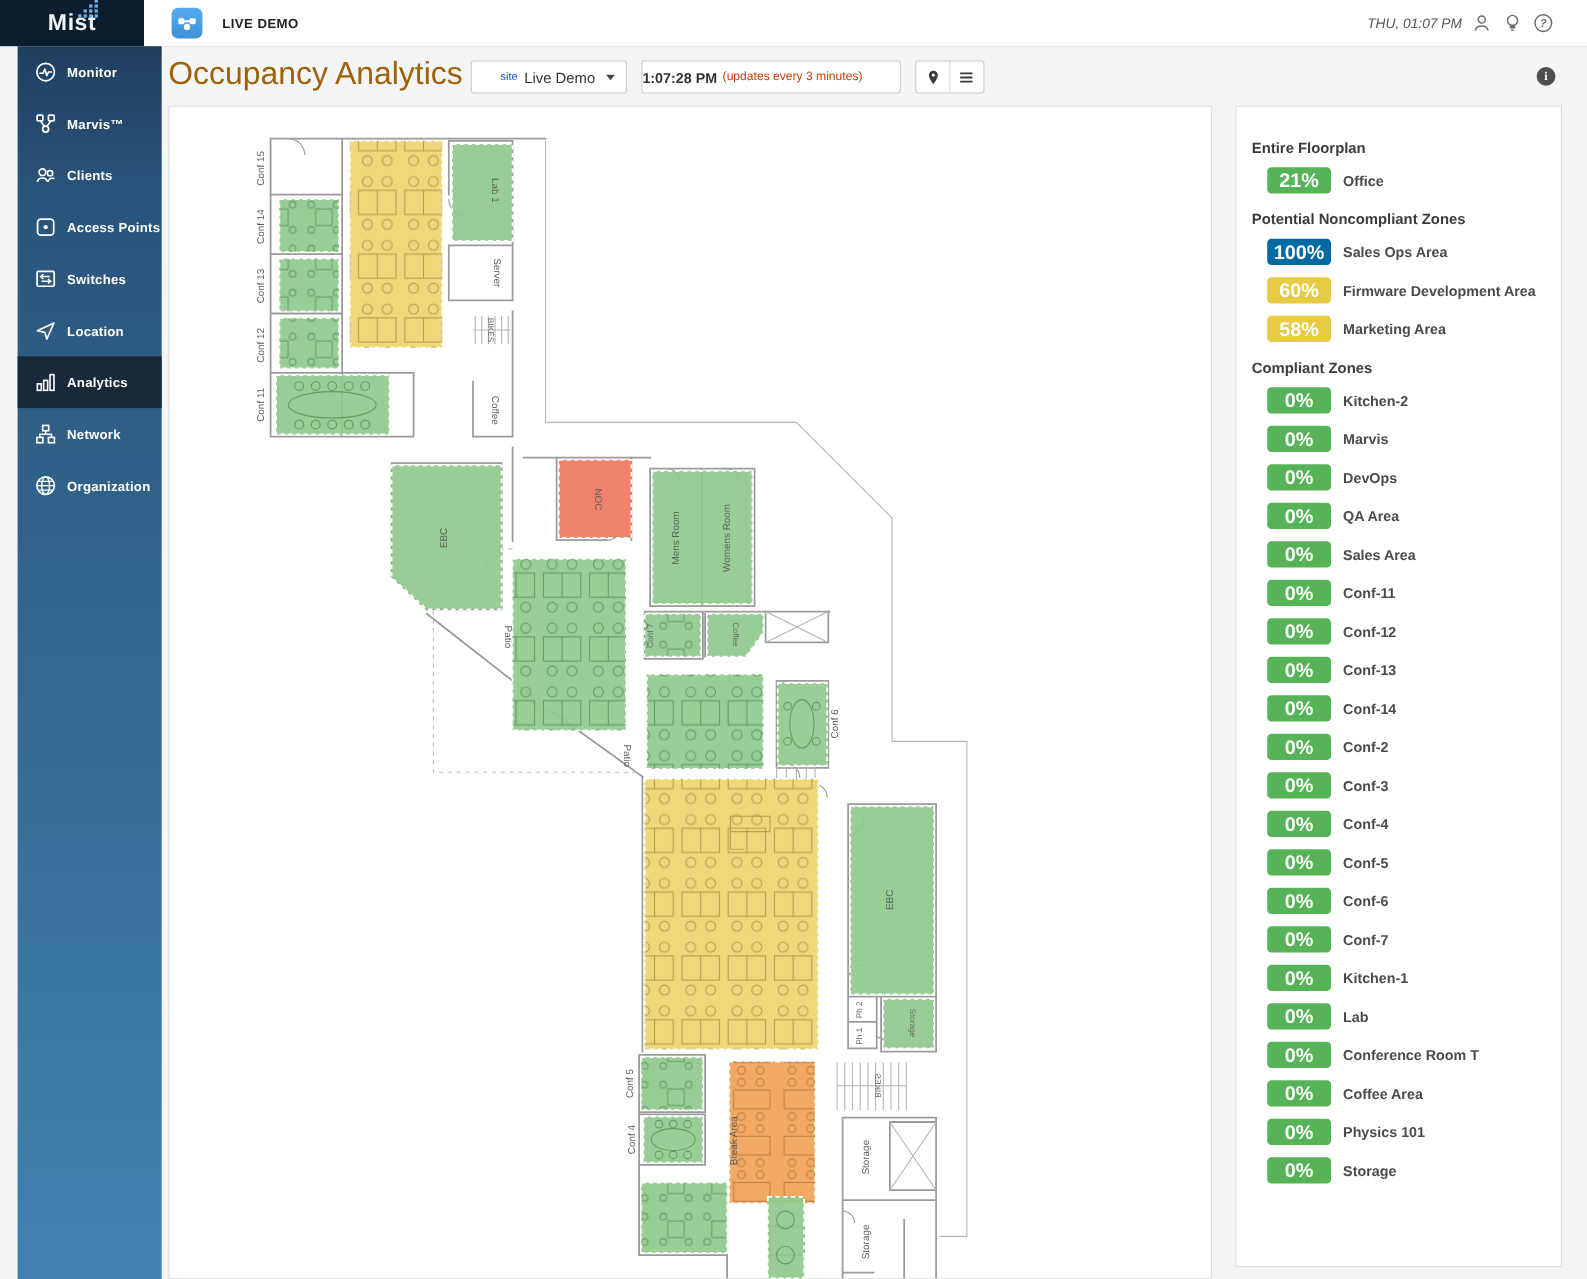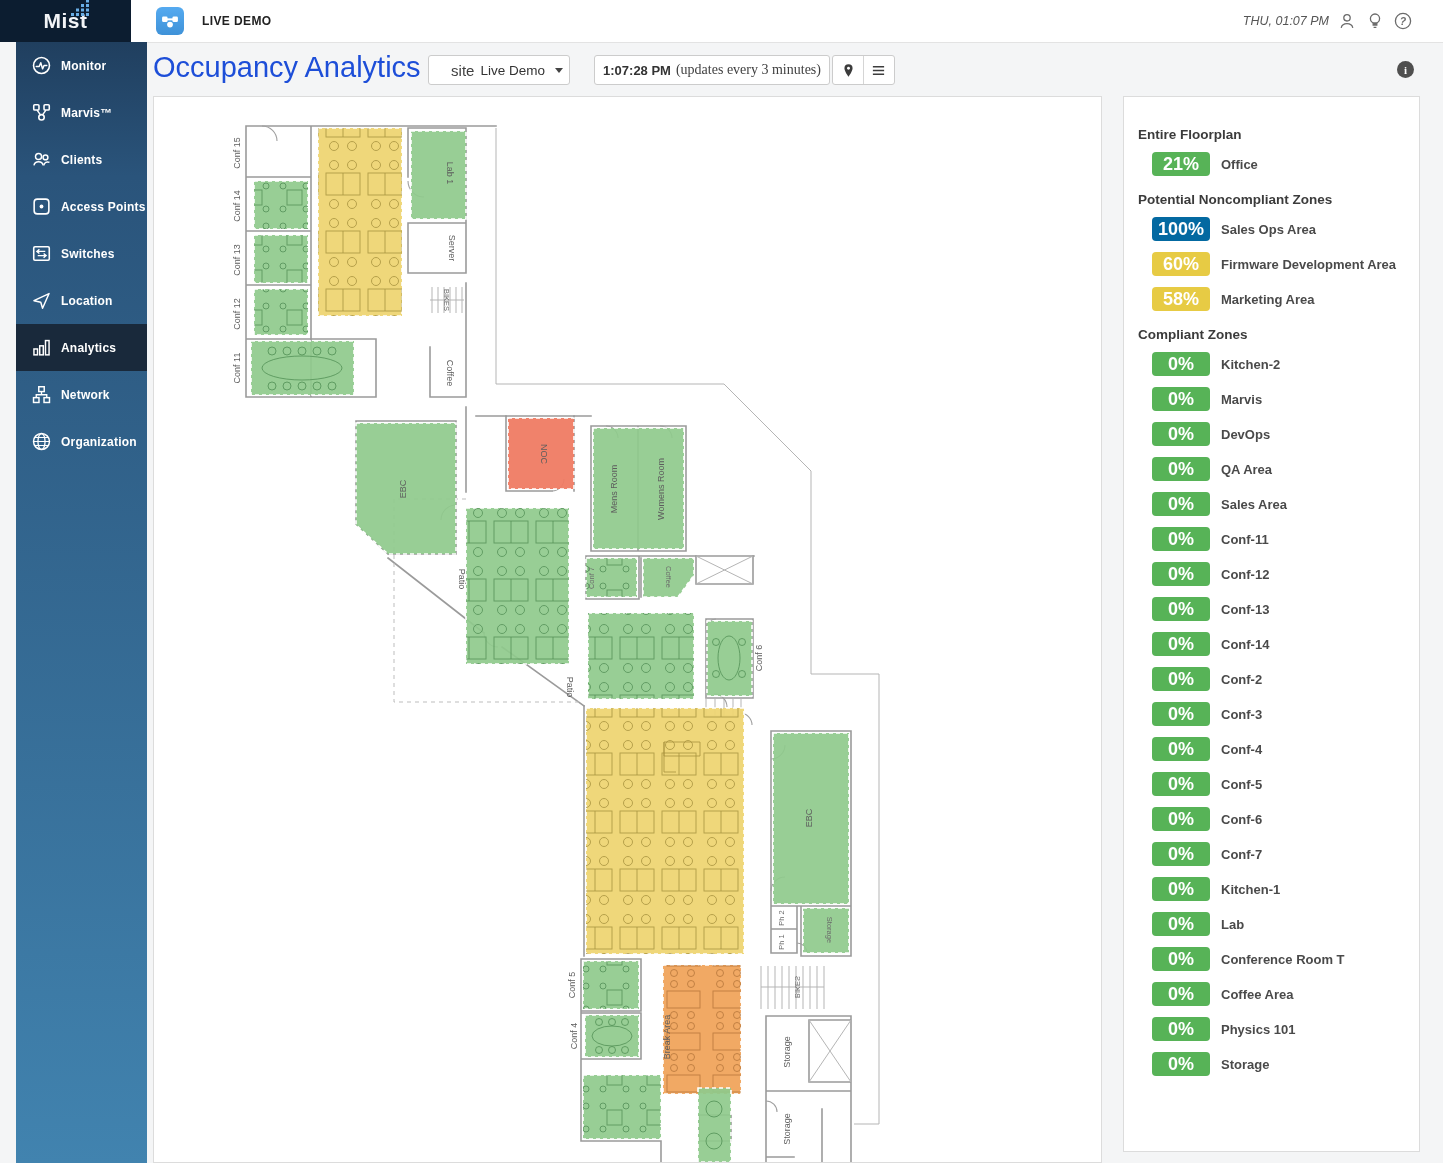--- a/index.html
+++ b/index.html
@@ -23,31 +23,31 @@
   .tb-datetime{font-size:12.5px;color:#555;}
   .tb-icon{width:20px;height:20px;color:#6b6b6b;cursor:pointer;}
   
   .sidebar{position:absolute;left:16px;top:42px;width:131px;height:1121px;
     background:linear-gradient(180deg,#203f5f 0%,#2a547b 12%,#4183af 100%);}
   .side-item{height:47px;display:flex;align-items:center;cursor:pointer;color:#fff;}
   .side-item.active{background:#19293b;}
   .side-item .s-icon{width:21px;height:21px;margin-left:15px;flex:none;}
   .side-item .s-label{margin-left:9px;font-size:12px;font-weight:700;letter-spacing:.2px;}
   
-  .page-title{position:absolute;left:153px;top:51px;font-size:29px;font-weight:400;color:#1d4ed8;text-align:center;}
+  .page-title{position:absolute;left:153px;top:51px;font-size:29px;font-weight:400;color:#a16207;text-align:center;}
   .chip{position:absolute;top:55px;height:30px;background:#fff;border:1px solid #ccc;border-radius:3px;
     display:flex;align-items:center;box-sizing:border-box;}
   .site-select{left:428px;width:142px;cursor:pointer;justify-content:center;gap:6px;}
-  .site-key{font-size:15px;color:#404040;margin-left:16px;}
+  .site-key{font-size:10px;color:#1d4ed8;margin-left:16px;}
   .site-val{font-size:13.5px;color:#333;}
   .caret{width:0;height:0;border-left:4.5px solid transparent;border-right:4.5px solid transparent;
     border-top:5px solid #444;margin-left:4px;}
-  .time-chip{left:583px;width:236px;justify-content:center;gap:5px;margin-left:11px;}
+  .time-chip{left:583px;width:236px;justify-content:flex-start;gap:5px;}
   .time-val{font-size:13px;font-weight:700;color:#333;}
-  .time-note{font-size:14px;color:#404040;font-family:Liberation Serif, serif;}
+  .time-note{font-size:11px;color:#c2410c;}
   .btn-group{left:832px;width:63px;padding:0;}
   .bg-btn{width:31px;height:28px;display:flex;align-items:center;justify-content:center;cursor:pointer;}
   .bg-div{width:1px;height:28px;background:#d5d5d5;}
   .info-btn{position:absolute;left:1397px;top:61px;width:17px;height:17px;border-radius:50%;
     background:#4f4f4f;color:#fff;font-size:11px;font-weight:700;display:flex;align-items:center;
     justify-content:center;cursor:pointer;font-family:"Liberation Serif",serif;}
   
   .map-card{position:absolute;left:153px;top:96px;width:949px;height:1067px;background:#fff;
     border:1px solid #dcdcdc;box-sizing:border-box;}
   .panel{position:absolute;left:1123px;top:96px;width:297px;height:1056px;background:#fff;

